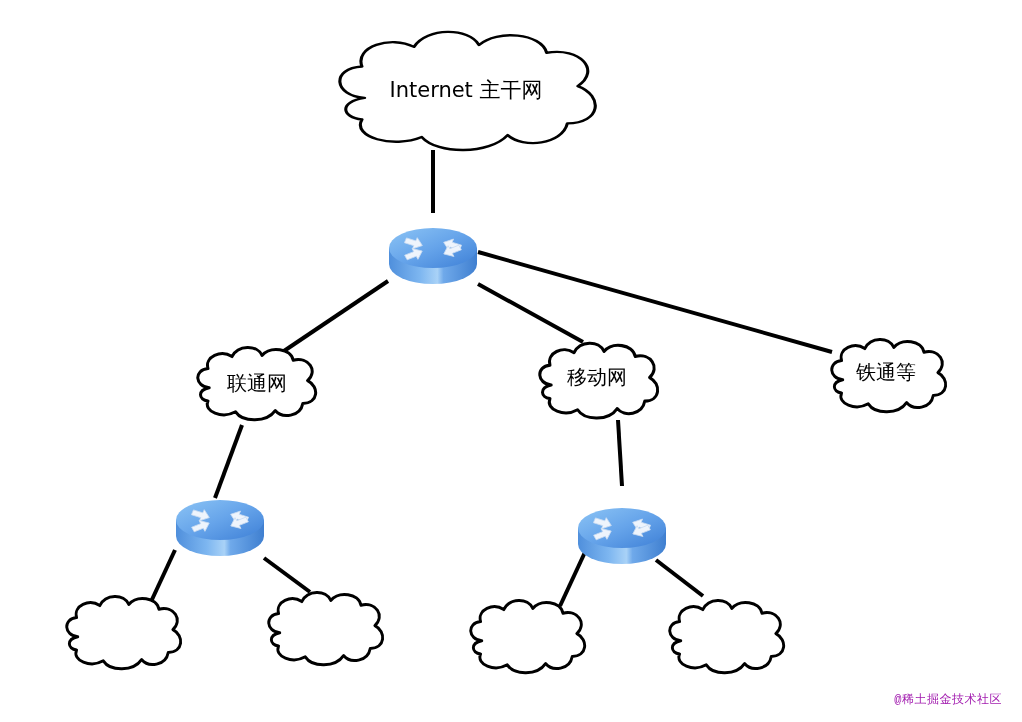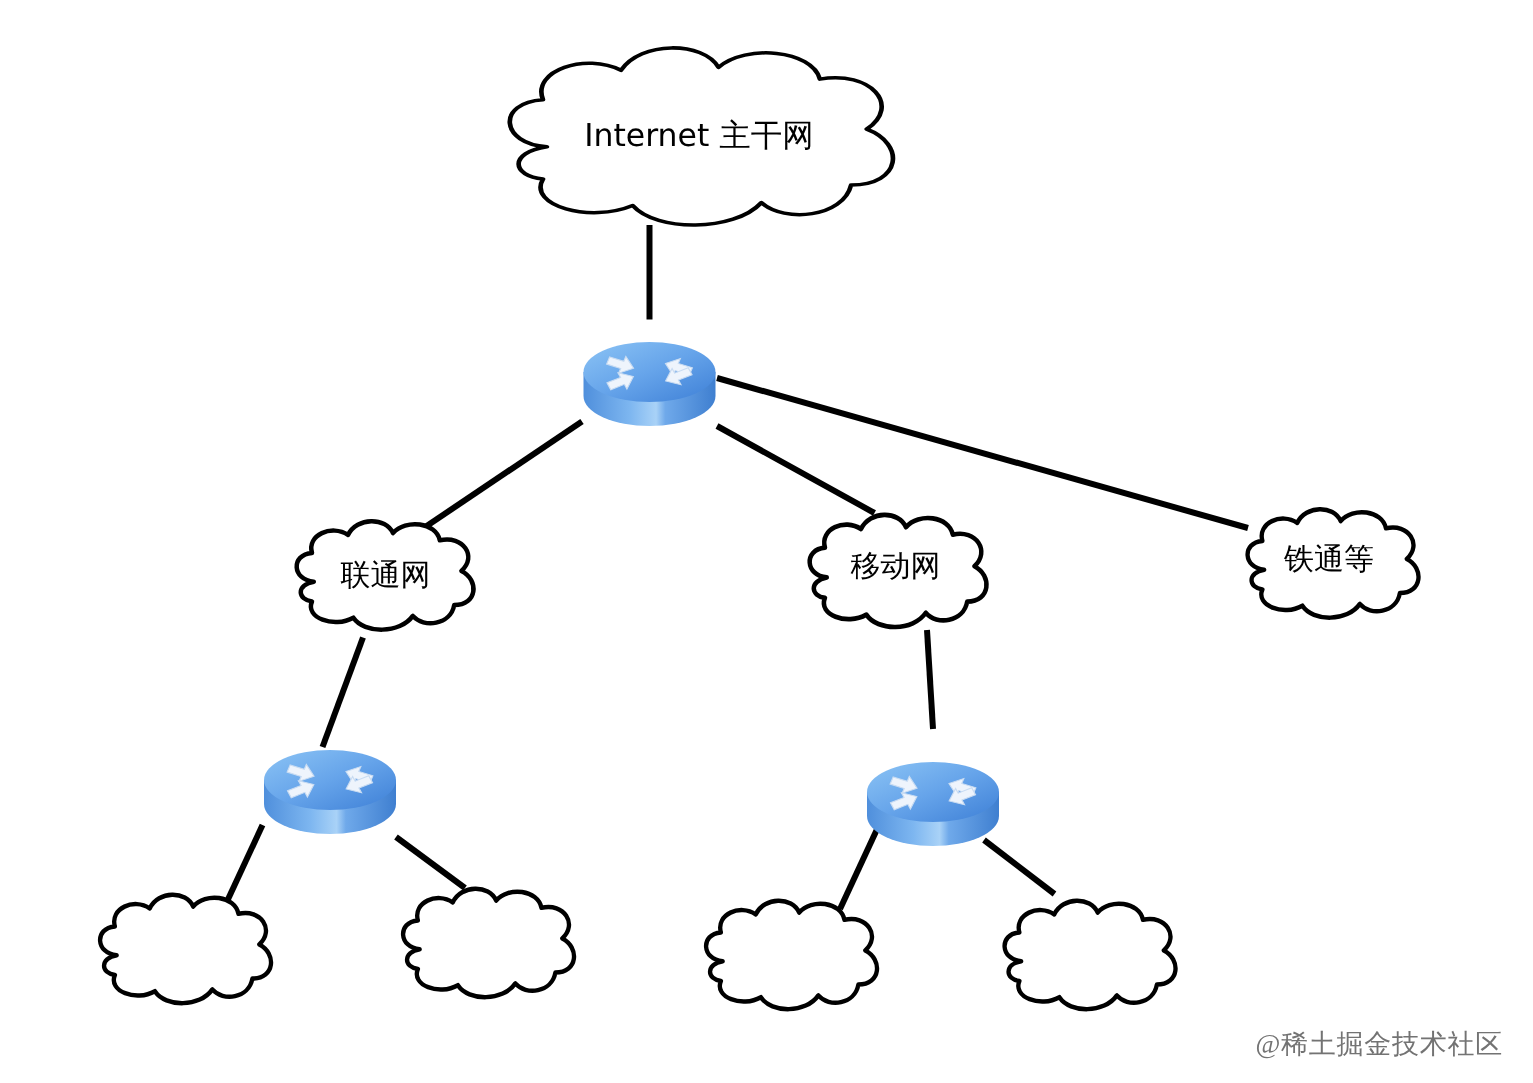--- a/index.html
+++ b/index.html
@@ -2,22 +2,22 @@
 <html><head>
 <meta charset="utf-8">
 <style>
   html, body { margin: 0; padding: 0; background: #ffffff; }
   body { width: 1022px; height: 722px; position: relative; overflow: hidden;
          font-family: "DejaVu Sans", "Liberation Sans", sans-serif; }
   #diagram { position: absolute; left: 0; top: 0; }
   .cloud-path { fill: #ffffff; stroke: #000000; stroke-width: 3; stroke-linejoin: round; }
   .link { stroke: #000000; stroke-width: 4; stroke-linecap: butt; }
   .cloud-label { font-family: "DejaVu Sans", "Liberation Sans", sans-serif; fill: #000000; text-anchor: middle; dominant-baseline: central; }
-  .watermark { position: absolute; right: 20px; bottom: 14px; font-size: 18px; color: #737373;
-               font-family: Liberation Serif, serif; letter-spacing: 0.5px; }
+  .watermark { position: absolute; right: 20px; bottom: 14px; font-size: 12px; color: #a21caf;
+               font-family: Liberation Mono, monospace; letter-spacing: 0.5px; }
 </style>
 </head>
 <body>
 
 <svg id="diagram" width="1022" height="722" viewBox="0 0 1022 722">
   <defs>
     <linearGradient id="routerSide" x1="0" x2="1" y1="0" y2="0">
       <stop offset="0" stop-color="#4f8fdc"></stop>
       <stop offset="0.35" stop-color="#7db6f0"></stop>
       <stop offset="0.55" stop-color="#a9d2f7"></stop>

